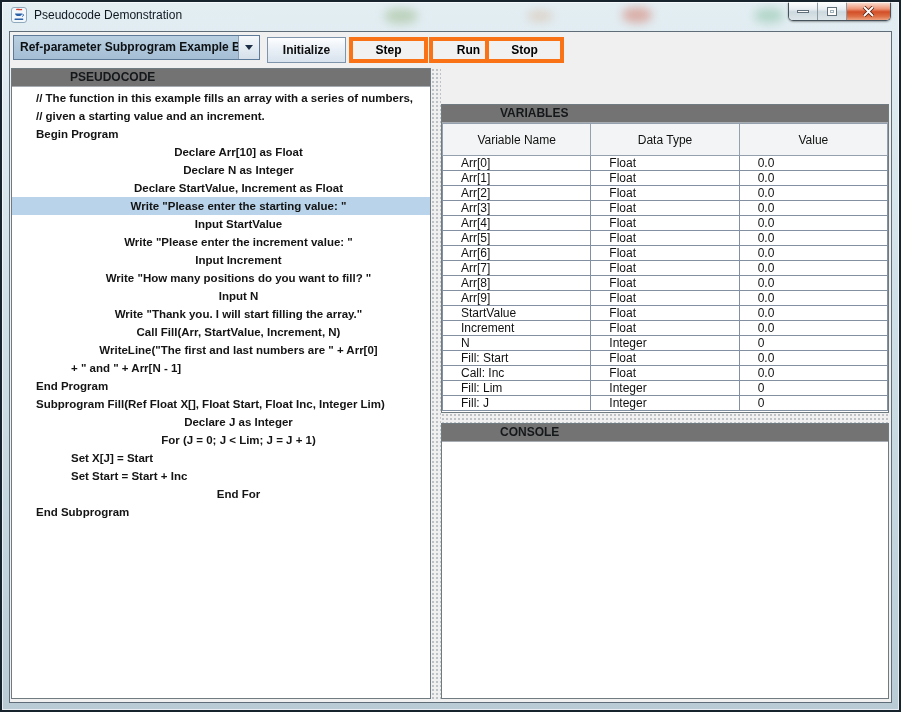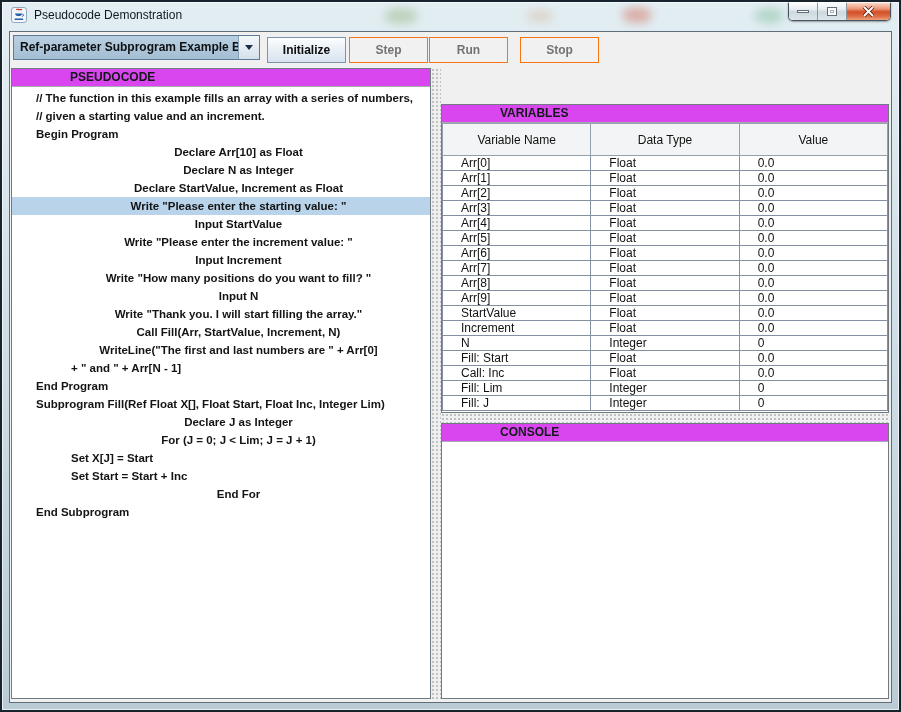--- a/index.html
+++ b/index.html
@@ -42,26 +42,26 @@
   .combo-text{flex:1;font-size:12px;font-weight:700;color:#0d1013;line-height:23px;padding-left:6px;
     white-space:nowrap;overflow:hidden;}
   .combo-arrow{width:21px;border-left:1px solid #87a0b8;display:flex;align-items:center;justify-content:center;
     background:linear-gradient(180deg,#f4f8fb,#d5e0ea);}
   .combo-arrow i{width:0;height:0;border-left:4px solid transparent;border-right:4px solid transparent;
     border-top:5px solid #1c2e45;}
   .tbtn{position:absolute;top:5px;height:26px;width:79px;font-family:"Liberation Sans",sans-serif;
     font-size:12px;font-weight:700;cursor:pointer;padding:0;}
   .tbtn.primary{background:linear-gradient(180deg,#fdfeff,#eaf0f7 45%,#d8e3ee);
     border:1px solid #7e94ab;color:#0e0e0e;text-align:center;}
-  .tbtn.off{background:#f1f1f1;border:1px solid #f97316;color:#737373;cursor:default;}
+  .tbtn.off{background:#f1f1f1;border:4px solid #f97316;color:#000000;cursor:default;}
 
   
   .main{position:absolute;left:1px;right:2px;top:36px;bottom:3px;display:flex;}
   .panel{border:1px solid #6f7a81;background:#ffffff;display:flex;flex-direction:column;overflow:hidden;}
-  .phdr{height:18px;flex:none;background:#d946ef;border-bottom:1px solid #a6acb1;
+  .phdr{height:18px;flex:none;background:#737373;border-bottom:1px solid #a6acb1;
     font-size:12px;font-weight:700;color:#15181b;line-height:17px;padding-left:58px;}
   .left-panel{width:420px;flex:none;}
   .vsplit{width:10px;flex:none;background-color:#f0f0f0;
     background-image:radial-gradient(circle,#bfc2c4 .8px,transparent 1px);background-size:4px 4px;cursor:col-resize;}
   .rightcol{flex:1;display:flex;flex-direction:column;min-width:0;margin-top:36px;}
   .hsplit{height:10px;flex:none;background-color:#f0f0f0;
     background-image:radial-gradient(circle,#bfc2c4 .8px,transparent 1px);background-size:4px 4px;cursor:row-resize;}
 
   
   .code{flex:1;background:#fff;padding-top:2px;font-size:11.5px;font-weight:700;color:#141414;
@@ -127,21 +127,21 @@
     <div class="toolbar">
       <div class="combo">
         <span class="combo-text">Ref-parameter Subprogram Example B</span>
         <span class="combo-arrow">
             <i></i>
           </span>
       </div>
       <button class="tbtn primary" style="left:257px;">Initialize</button>
       <button class="tbtn off" style="left:339px;">Step</button>
       <button class="tbtn off" style="left:419px;">Run</button>
-      <button class="tbtn off" style="left:510px;">Stop</button>
+      <button class="tbtn off" style="left:475px;">Stop</button>
     </div>
 
     <div class="main">
 
       <div class="panel left-panel">
         <div class="phdr">PSEUDOCODE</div>
         <div class="code">
             <div class="code-line ind0">// The function in this example fills an array with a series of numbers,</div>
             <div class="code-line ind0">// given a starting value and an increment.</div>
             <div class="code-line ind0">Begin Program</div>

